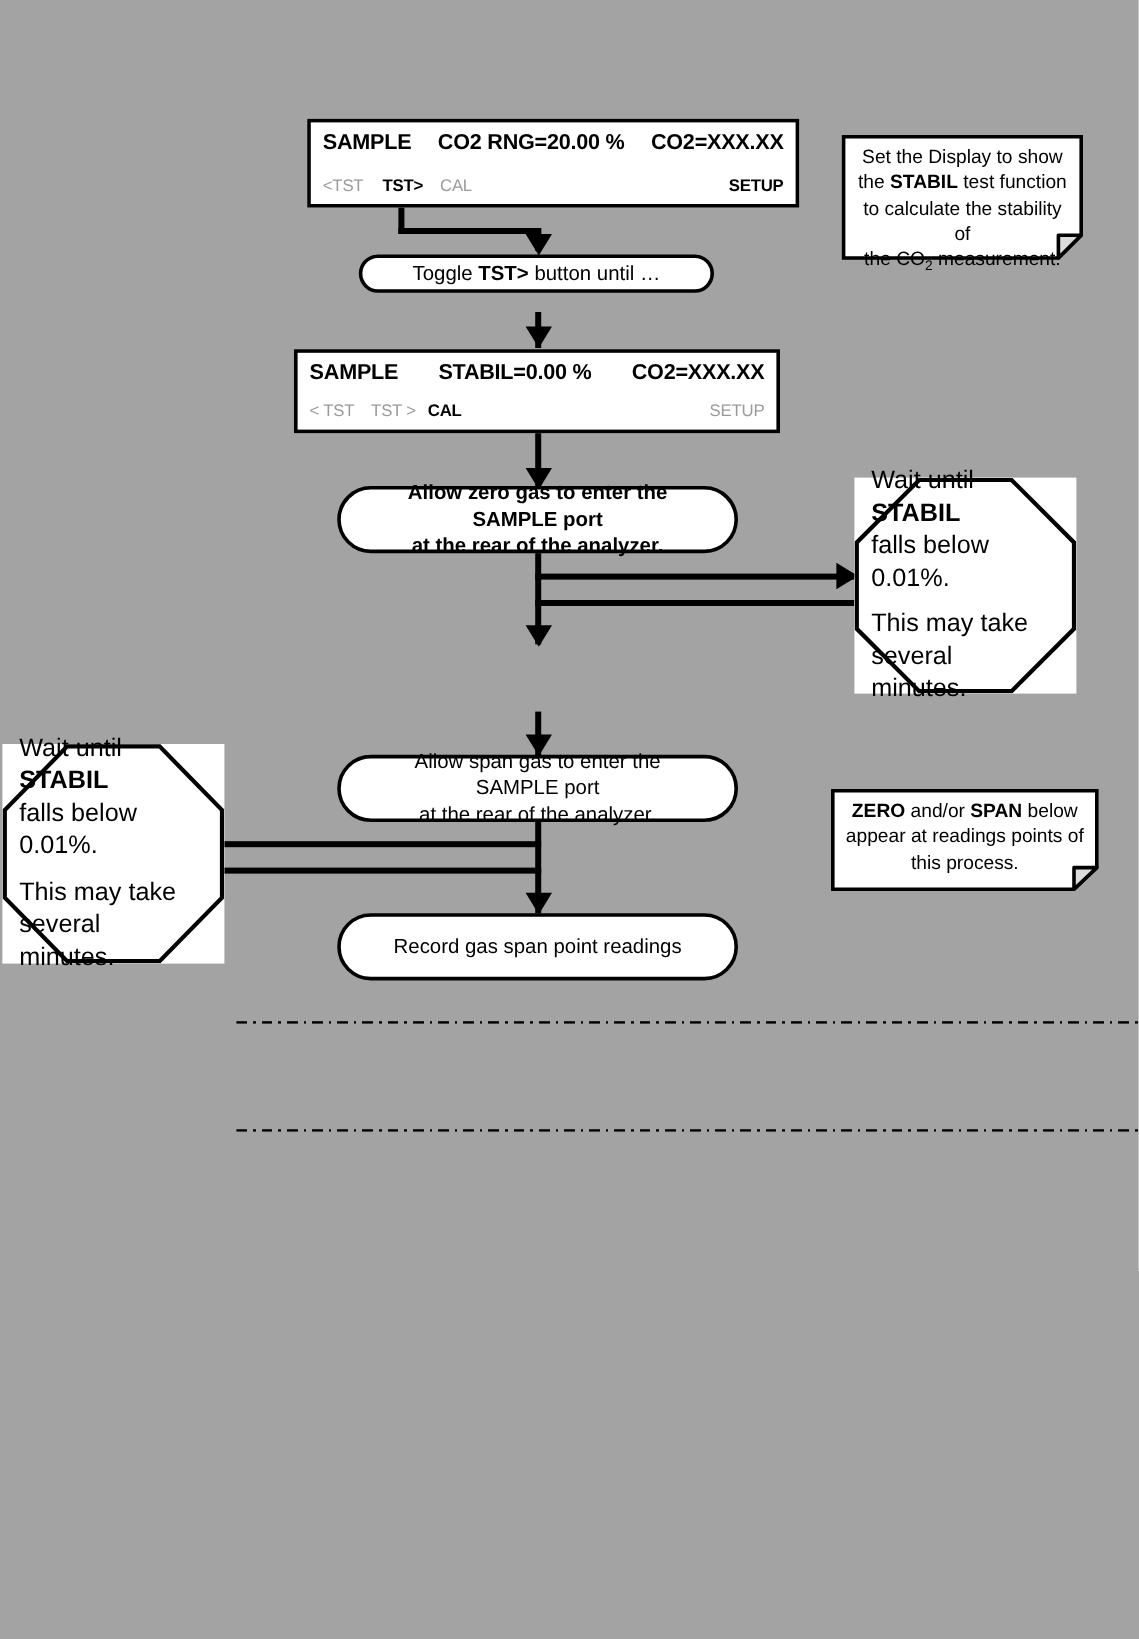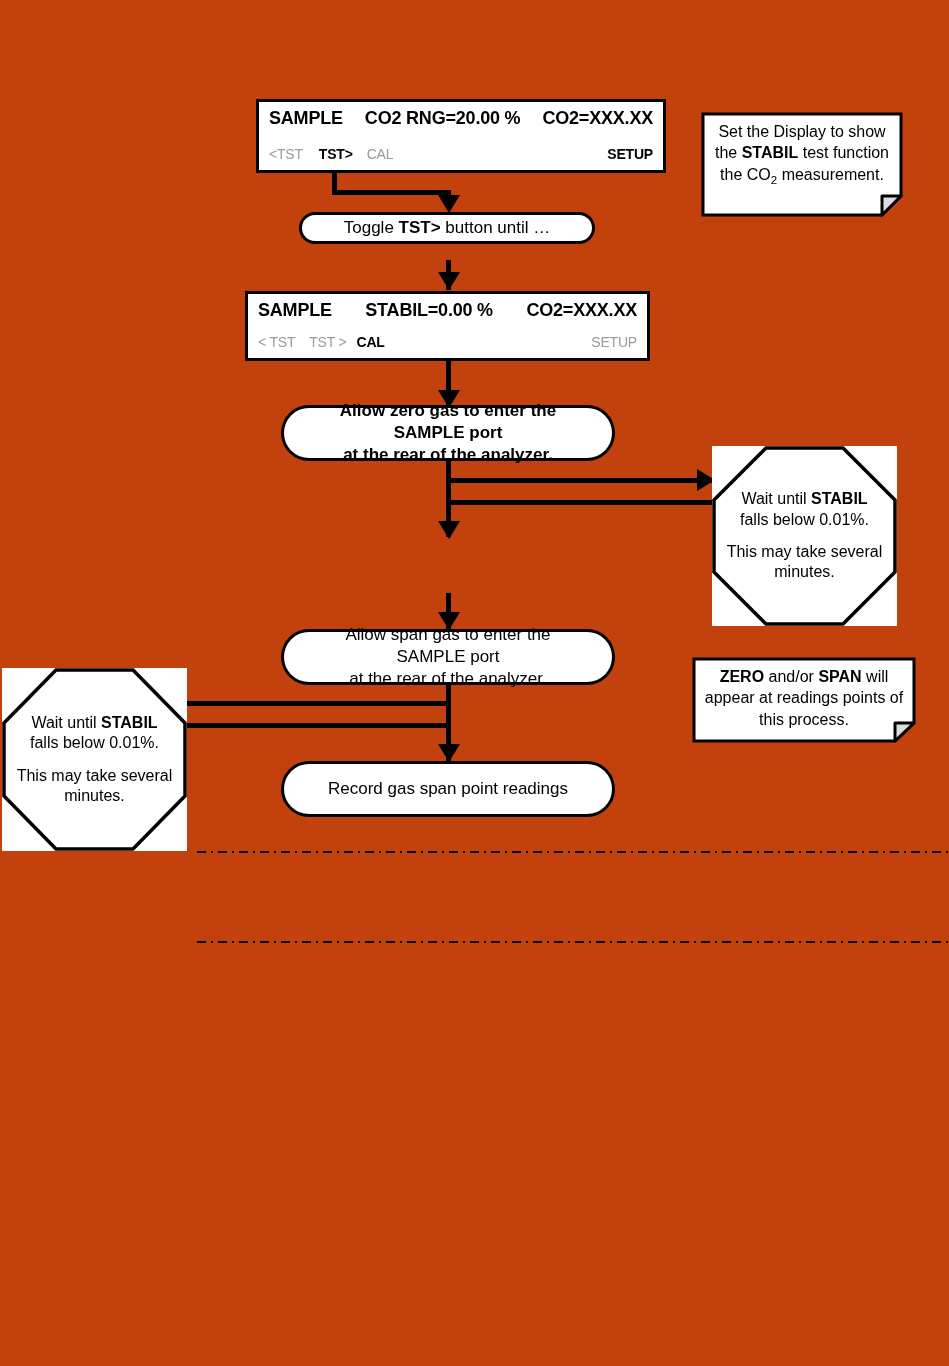--- a/index.html
+++ b/index.html
@@ -9,21 +9,21 @@
   }
   body {
     font-family: "Liberation Sans", sans-serif;
     color: #000000;
   }
   #page {
     position: relative;
     width: 949px;
     height: 1366px;
     overflow: hidden;
-    background: #c2410c;
+    background: #a3a3a3;
   }
   .abs { position: absolute; }
 
   
   .lcd {
     box-sizing: border-box;
     border: 3px solid #000;
     background: #fff;
     display: flex;
     flex-direction: column;
@@ -64,24 +64,22 @@
   }
 
   
   .octa {
     box-sizing: border-box;
     background: #fff;
     display: flex;
     flex-direction: column;
     align-items: center;
     justify-content: center;
-    text-align: center;
-    font-size: 16px;
+    font-size: 21px;
     line-height: 1.28;
-    margin-top: 48px;
   }
   .octa-svg { position: absolute; left: 0; top: 0; }
   .octa-text {
     position: relative;
     z-index: 2;
     width: 100%;
     padding: 0 14px;
     box-sizing: border-box;
   }
   .octa-text p { margin: 0; }
@@ -264,31 +262,32 @@
   </div>
 
   <div class="note" style="left:701px; top:112px; width:202px; height:105px;">
     <svg class="note-svg" width="202" height="105" viewBox="0 0 202 105">
       <path d="M2,2 L200,2 L200,84 L181,103 L2,103 Z" fill="#ffffff" stroke="#000000" stroke-width="3"></path>
       <path d="M200,84 L181,84 L181,103 Z" fill="#dcdcdc" stroke="#000000" stroke-width="3" stroke-linejoin="round"></path>
     </svg>
     <div class="note-text">
       <p>Set the Display to show</p>
       <p><span>the </span><b>STABIL</b><span> test function</span></p>
+      <p>to calculate the stability of</p>
       <p><span>the CO</span><sub>2</sub><span> measurement.</span></p>
     </div>
   </div>
 
   <div class="note" style="left:692px; top:657px; width:224px; height:86px;">
     <svg class="note-svg" width="224" height="86" viewBox="0 0 224 86">
       <path d="M2,2 L222,2 L222,66 L203,84 L2,84 Z" fill="#ffffff" stroke="#000000" stroke-width="3"></path>
       <path d="M222,66 L203,66 L203,84 Z" fill="#dcdcdc" stroke="#000000" stroke-width="3" stroke-linejoin="round"></path>
     </svg>
     <div class="note-text note-center">
-      <p><b>ZERO</b><span> and/or </span><b>SPAN</b><span>  will</span></p>
+      <p><b>ZERO</b><span> and/or </span><b>SPAN</b><span>  below</span></p>
       <p>appear at readings points of</p>
       <p>this process.</p>
     </div>
   </div>
 
   <div class="dashdot" style="left:197px; top:851px; width:752px;"></div>
   <div class="dashdot" style="left:197px; top:941px; width:752px;"></div>
 
 </div>
 

